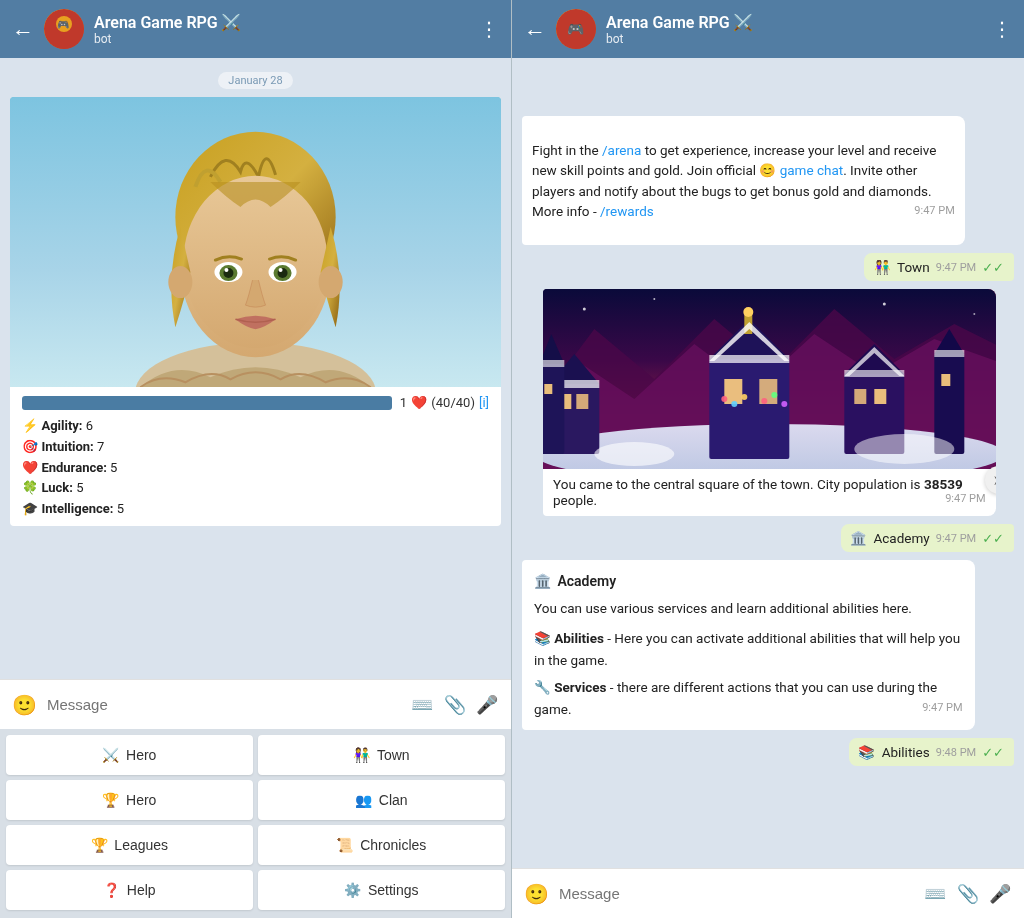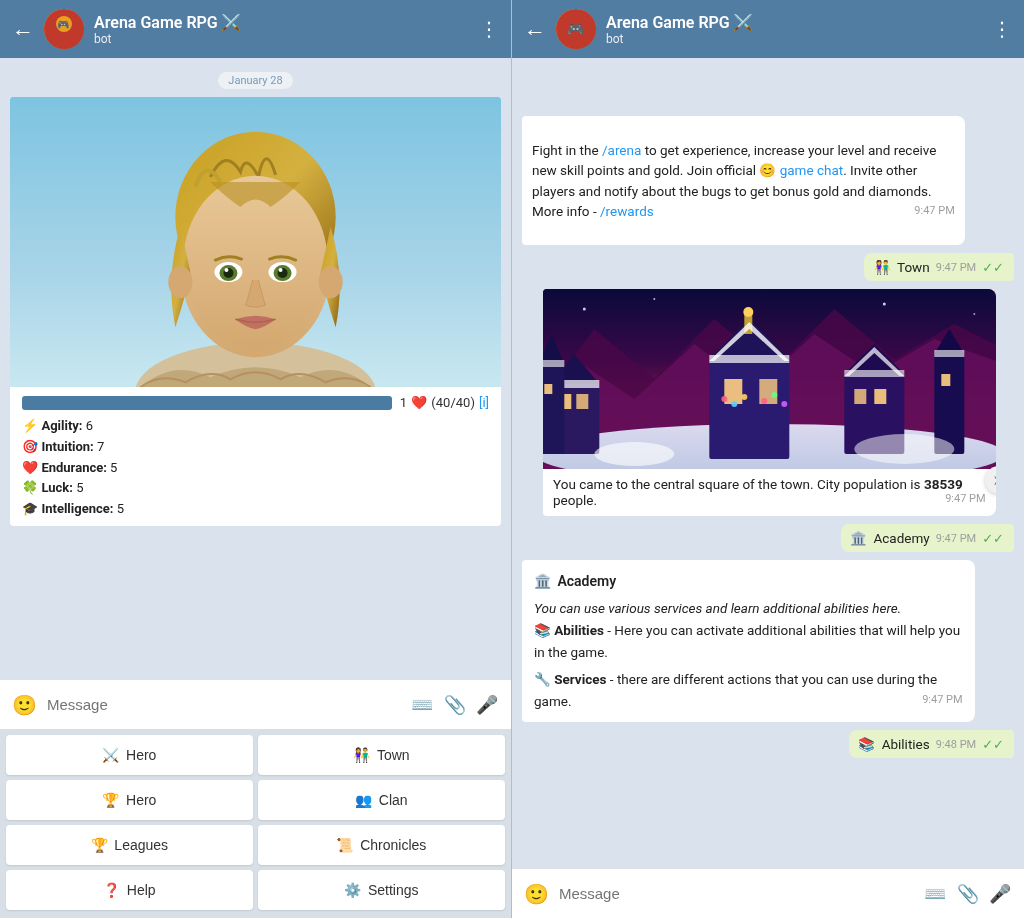--- a/index.html
+++ b/index.html
@@ -609,21 +609,21 @@
       <span>Academy</span>
       <span class="msg-time">9:47 PM</span>
       <span class="check-marks">✓✓</span>
     </div>
 
     <div class="academy-card">
       <div class="academy-title">
         <span>🏛️</span>
         <span>Academy</span>
       </div>
-      <p style="font-style:italic;">You can use various services and learn additional abilities here.</p>
+      <p style="margin-bottom:8px;">You can use various services and learn additional abilities here.</p>
       <p style="margin-bottom:6px;">📚 <strong>Abilities</strong> - Here you can activate additional abilities that will help you in the game.</p>
       <p>🔧 <strong>Services</strong> - there are different actions that you can use during the game.
         <span class="msg-time">9:47 PM</span>
       </p>
     </div>
 
     <div class="user-message">
       <span>📚</span>
       <span>Abilities</span>
       <span class="msg-time">9:48 PM</span>

